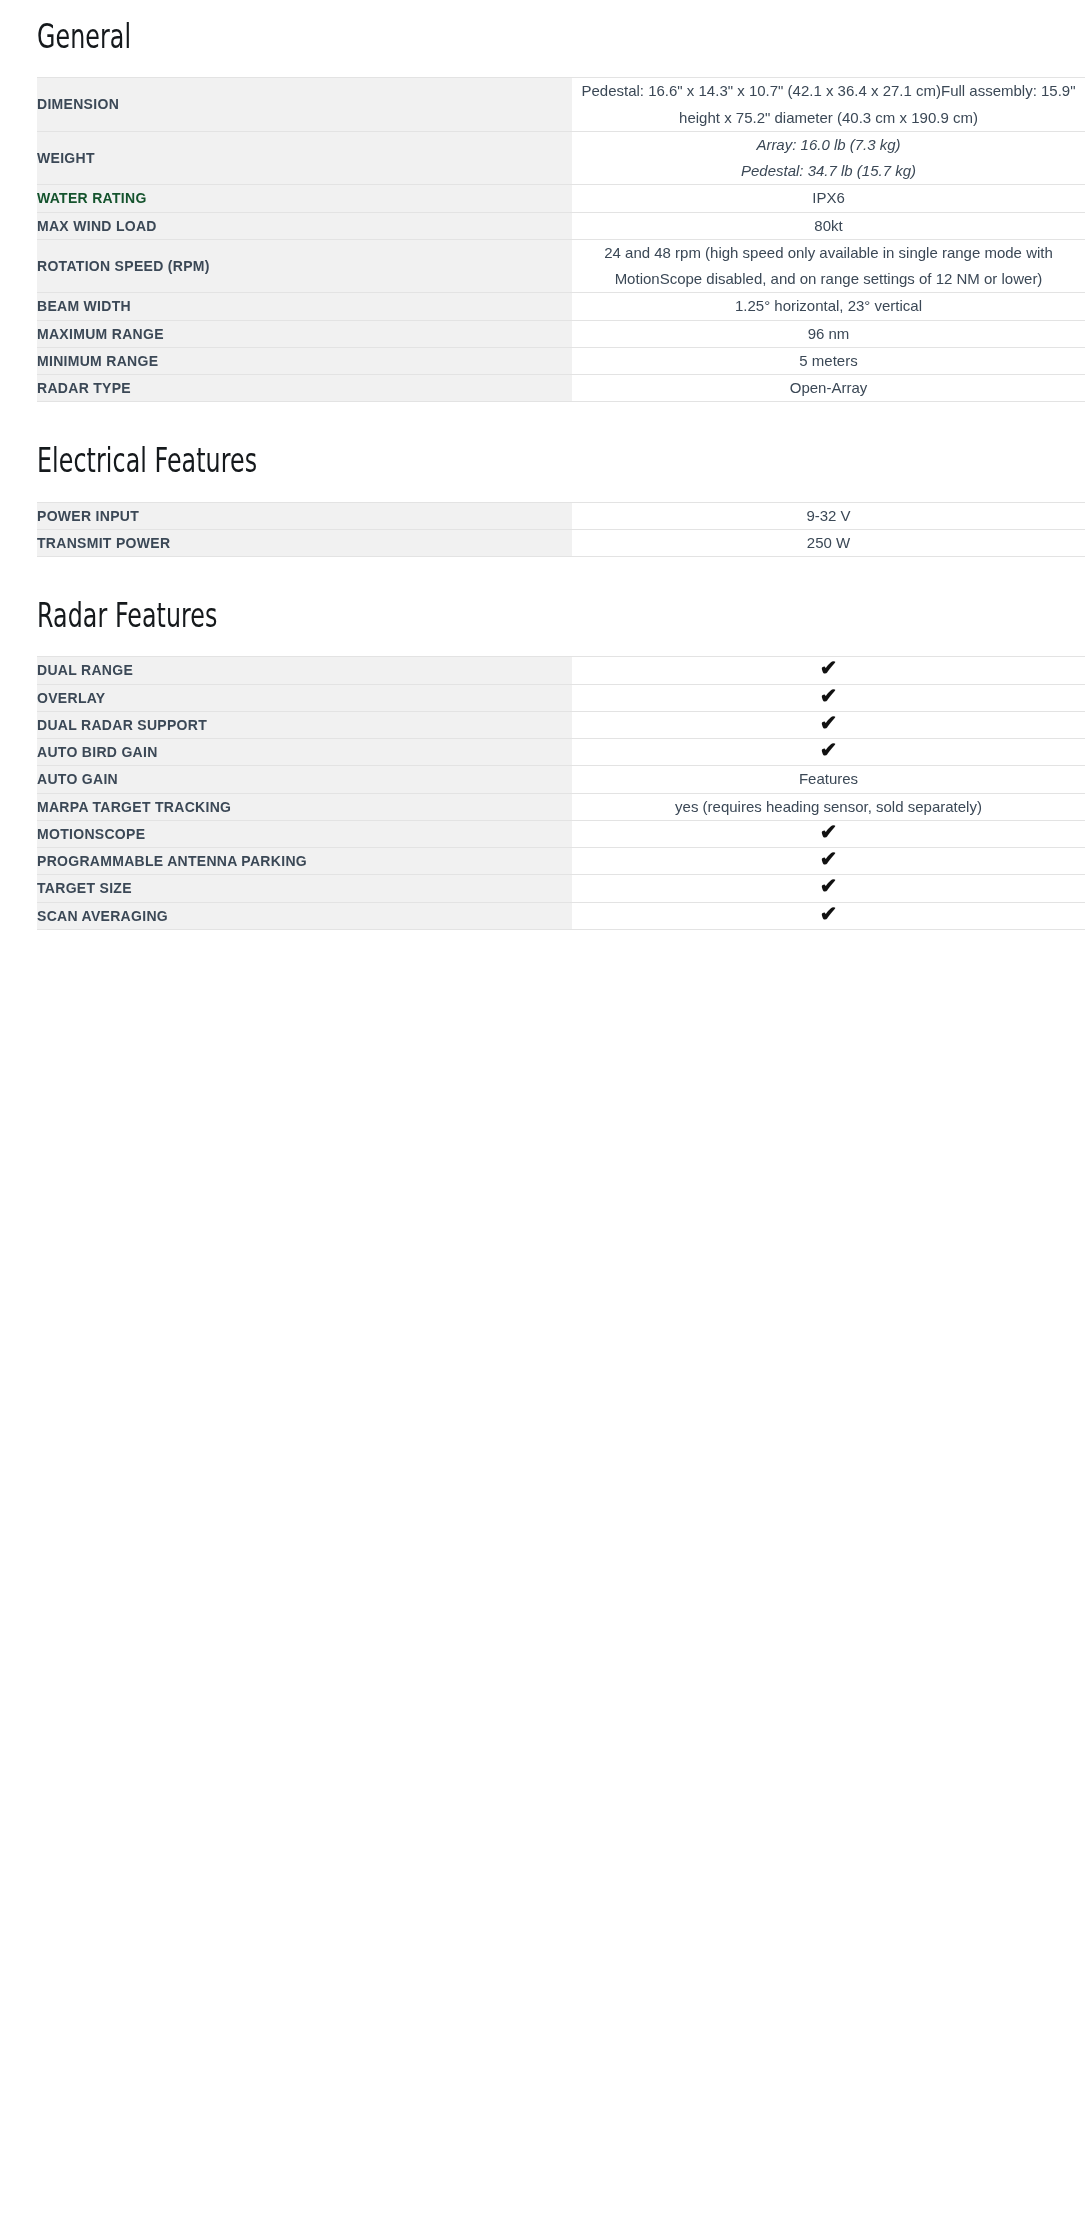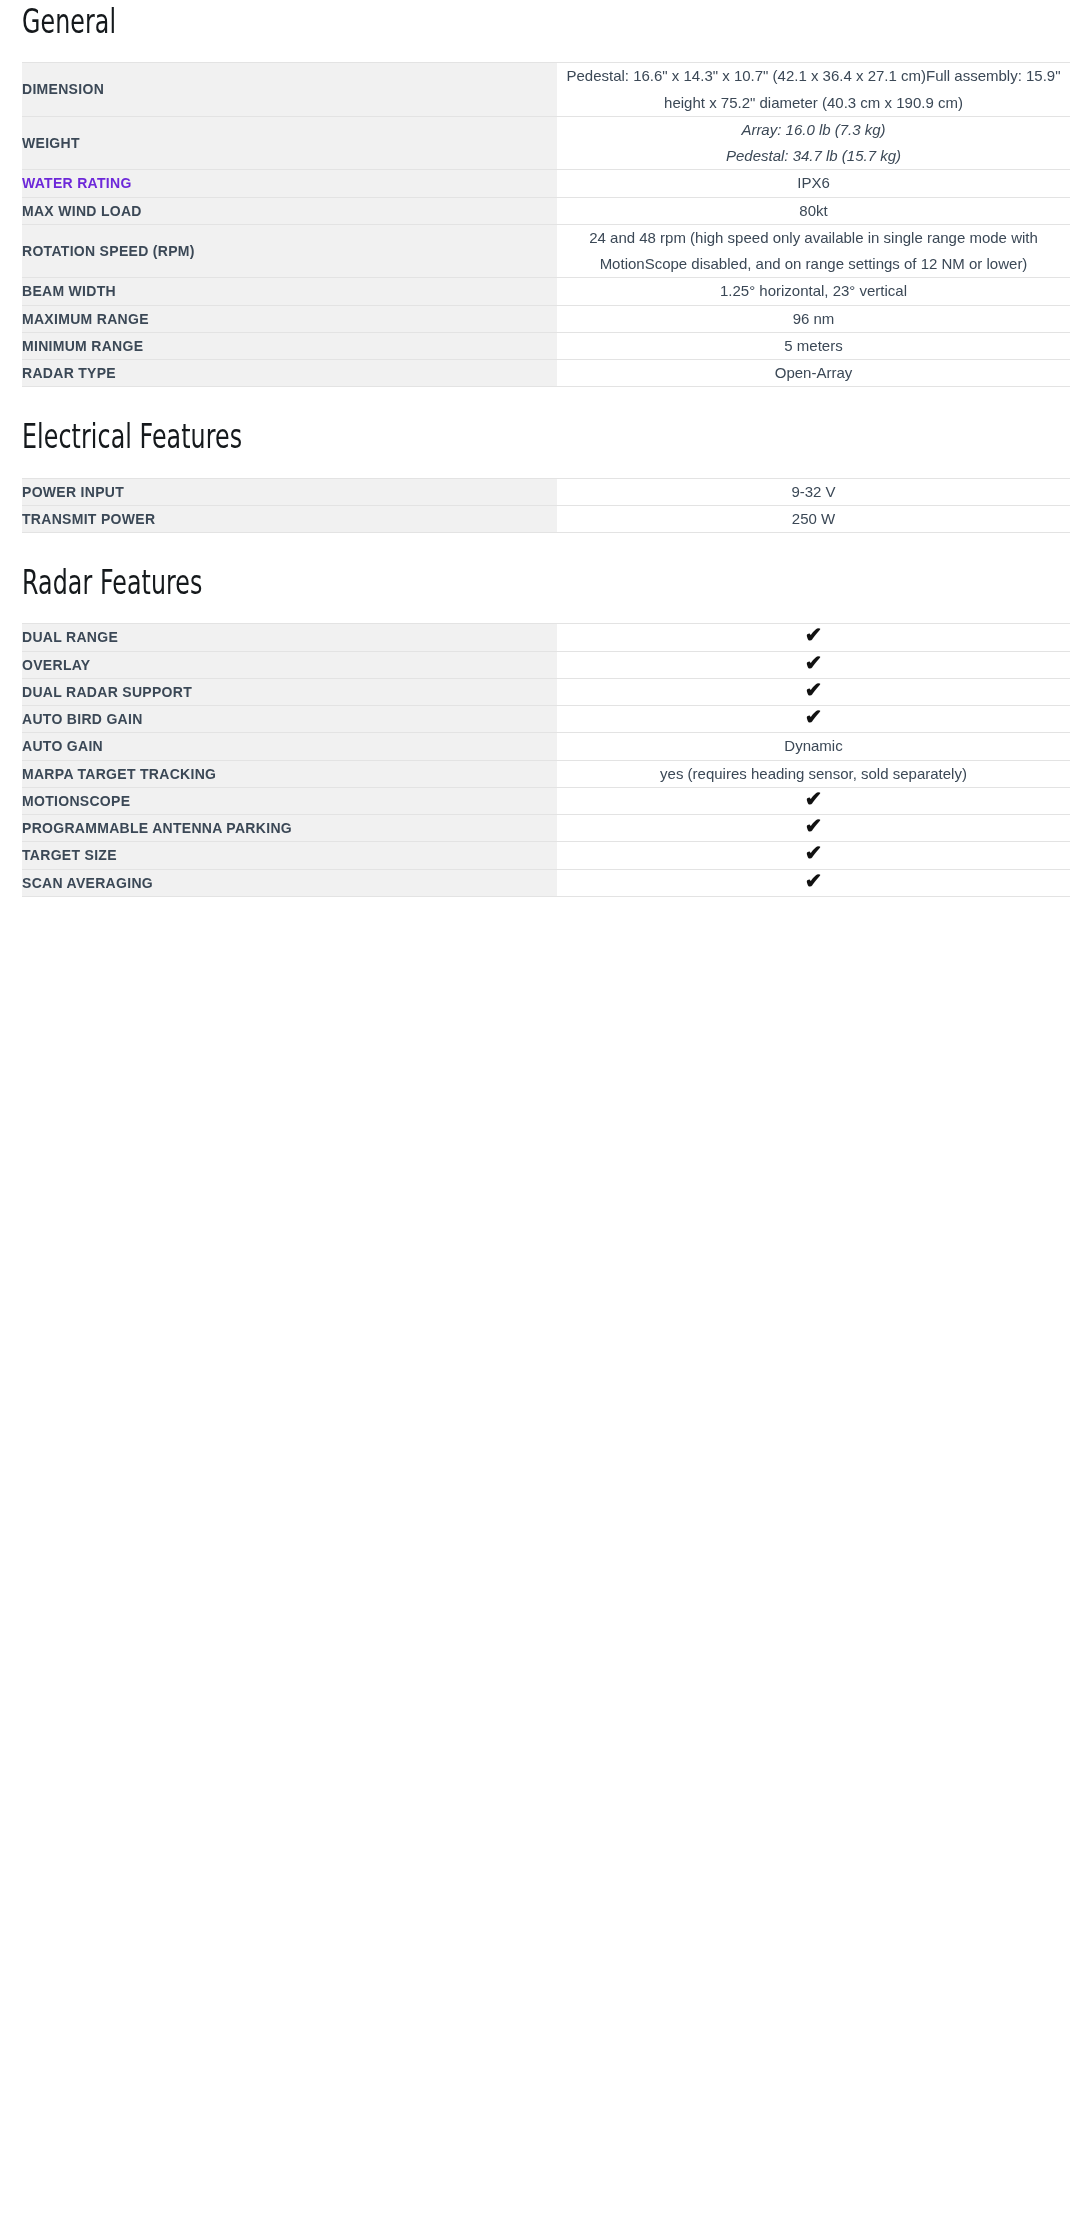--- a/index.html
+++ b/index.html
@@ -11,21 +11,21 @@
     width: 1092px;
     font-family: "Liberation Sans", sans-serif;
     color: #3b4856;
     -webkit-font-smoothing: antialiased;
   }
   .page {
     width: 1092px;
     box-sizing: border-box;
     padding: 0 22px 10px 22px;
   }
-  .section { margin: 0; }
+  .section { margin: 15px; }
 
   .section-title {
     font-family: "Liberation Sans Narrow", "DejaVu Sans Condensed", "Liberation Sans", sans-serif;
     font-stretch: condensed;
     font-size: 33px;
     font-weight: 400;
     color: #15191c;
     letter-spacing: 0.1px;
     line-height: 1.1;
     margin: 0;
@@ -57,21 +57,21 @@
     background: #f1f1f1;
     padding: 26px 20px 26px 22px;
     box-sizing: border-box;
     font-size: 14px;
     font-weight: bold;
     letter-spacing: 0.3px;
     color: #3b4856;
     text-transform: uppercase;
     line-height: 1.3;
   }
-  td.spec-label.link-label { color: #6d28d9; cursor: pointer; }
+  td.spec-label.link-label { color: #14532d; cursor: pointer; }
   td.spec-value {
     width: 513px;
     background: #ffffff;
     padding: 26px 30px 26px 30px;
     box-sizing: border-box;
     text-align: center;
     font-size: 15px;
     font-weight: 400;
     color: #3b4856;
     line-height: 1.75;
@@ -163,21 +163,21 @@
             <tr>
               <td class="spec-label">DUAL RADAR SUPPORT</td>
               <td class="spec-value"><span class="check">✔</span></td>
             </tr>
             <tr>
               <td class="spec-label">AUTO BIRD GAIN</td>
               <td class="spec-value"><span class="check">✔</span></td>
             </tr>
             <tr>
               <td class="spec-label">AUTO GAIN</td>
-              <td class="spec-value">Dynamic</td>
+              <td class="spec-value">Features</td>
             </tr>
             <tr>
               <td class="spec-label">MARPA TARGET TRACKING</td>
               <td class="spec-value">yes (requires heading sensor, sold separately)</td>
             </tr>
             <tr>
               <td class="spec-label">MOTIONSCOPE</td>
               <td class="spec-value"><span class="check">✔</span></td>
             </tr>
             <tr>

